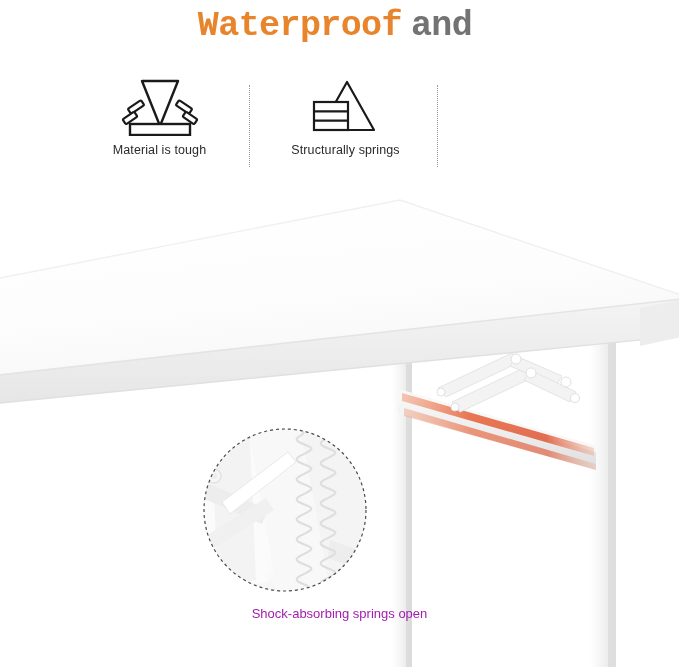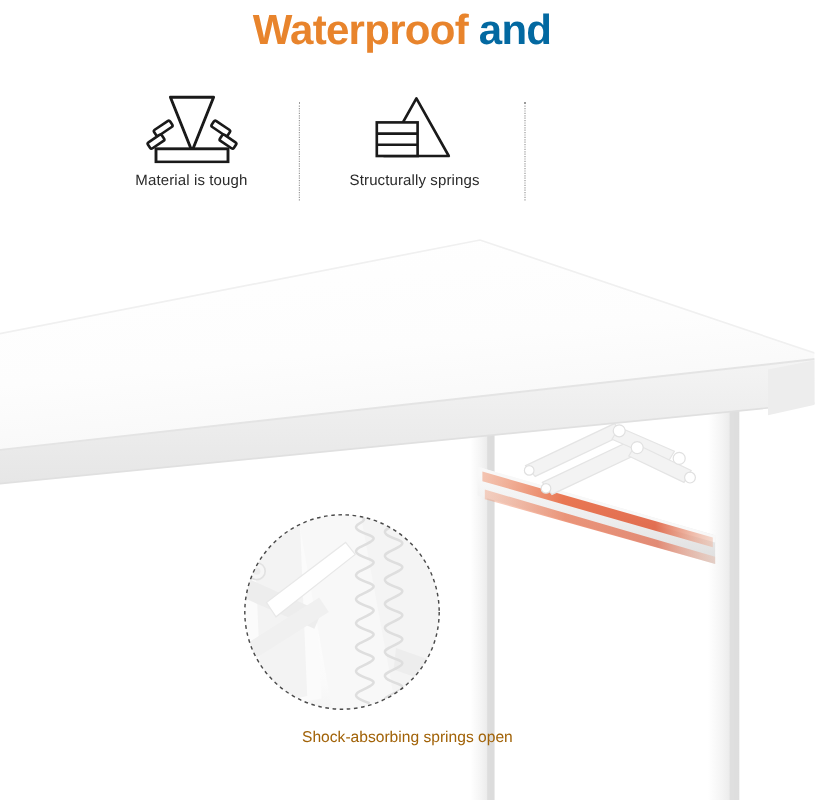--- a/index.html
+++ b/index.html
@@ -25,23 +25,24 @@
     left: 0;
     width: 679px;
     height: 52px;
     display: flex;
     align-items: center;
     justify-content: center;
     white-space: nowrap;
     font-size: 35px;
     font-weight: bold;
     letter-spacing: -0.6px;
+    font-family: Liberation Mono, monospace;
   }
   .headline .hl-orange { color: #E8842C; }
-  .headline .hl-dark   { color: #0369a1; }
+  .headline .hl-dark   { color: #737373; }
   .headline .sp { display: inline-block; width: 9px; }
 
   
   .features {
     position: absolute;
     top: 78px;
     left: 0;
     width: 679px;
     height: 92px;
   }
@@ -94,21 +95,21 @@
 
   
   .caption {
     position: absolute;
     left: 0;
     top: 604px;
     width: 679px;
     text-align: center;
     font-size: 13px;
     line-height: 19px;
-    color: #a16207;
+    color: #a21caf;
   }
   .caption div { white-space: nowrap; }
 </style>
 </head>
 <body>
 
 <div class="page">
 
   <div class="headline">
     <span class="hl-orange">Waterproof</span>

